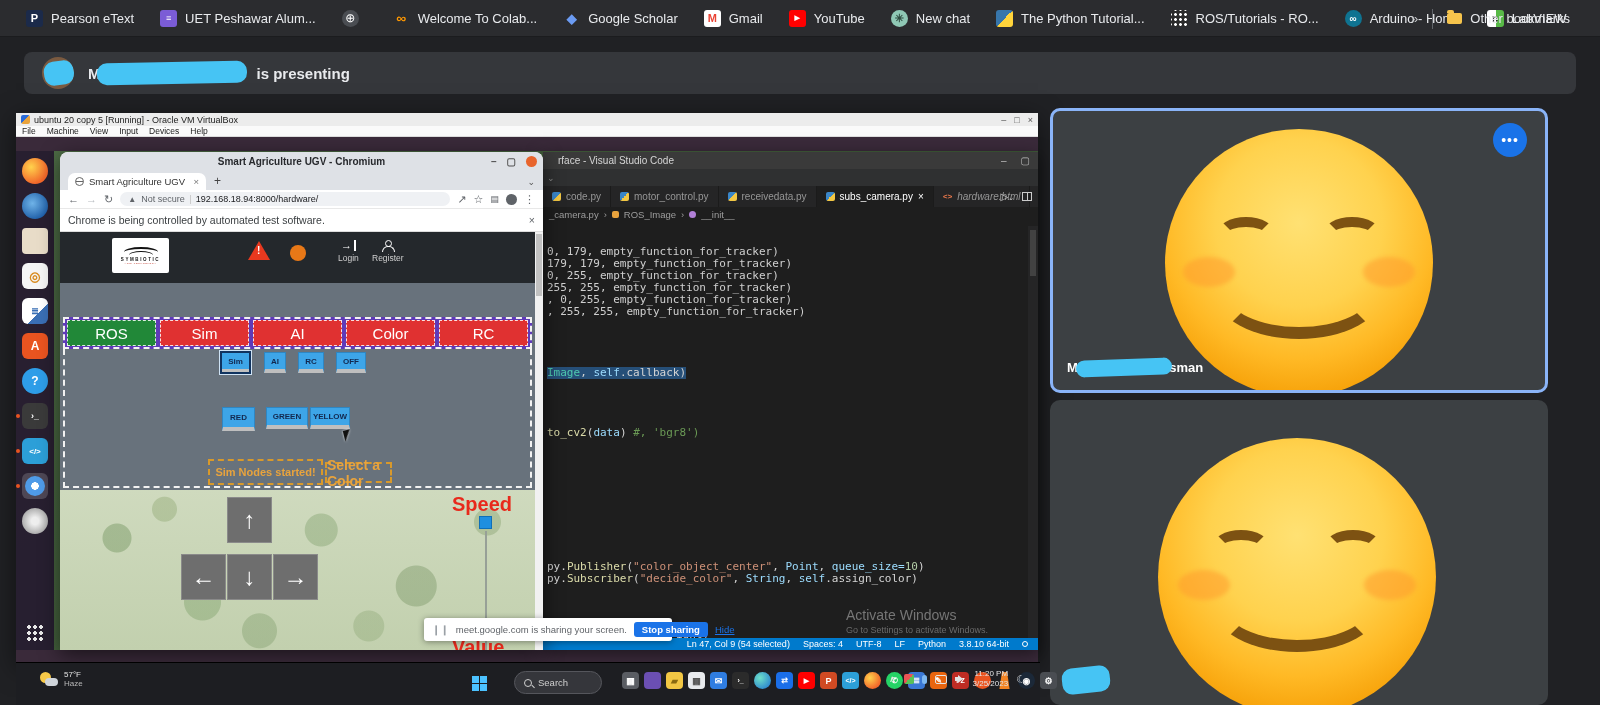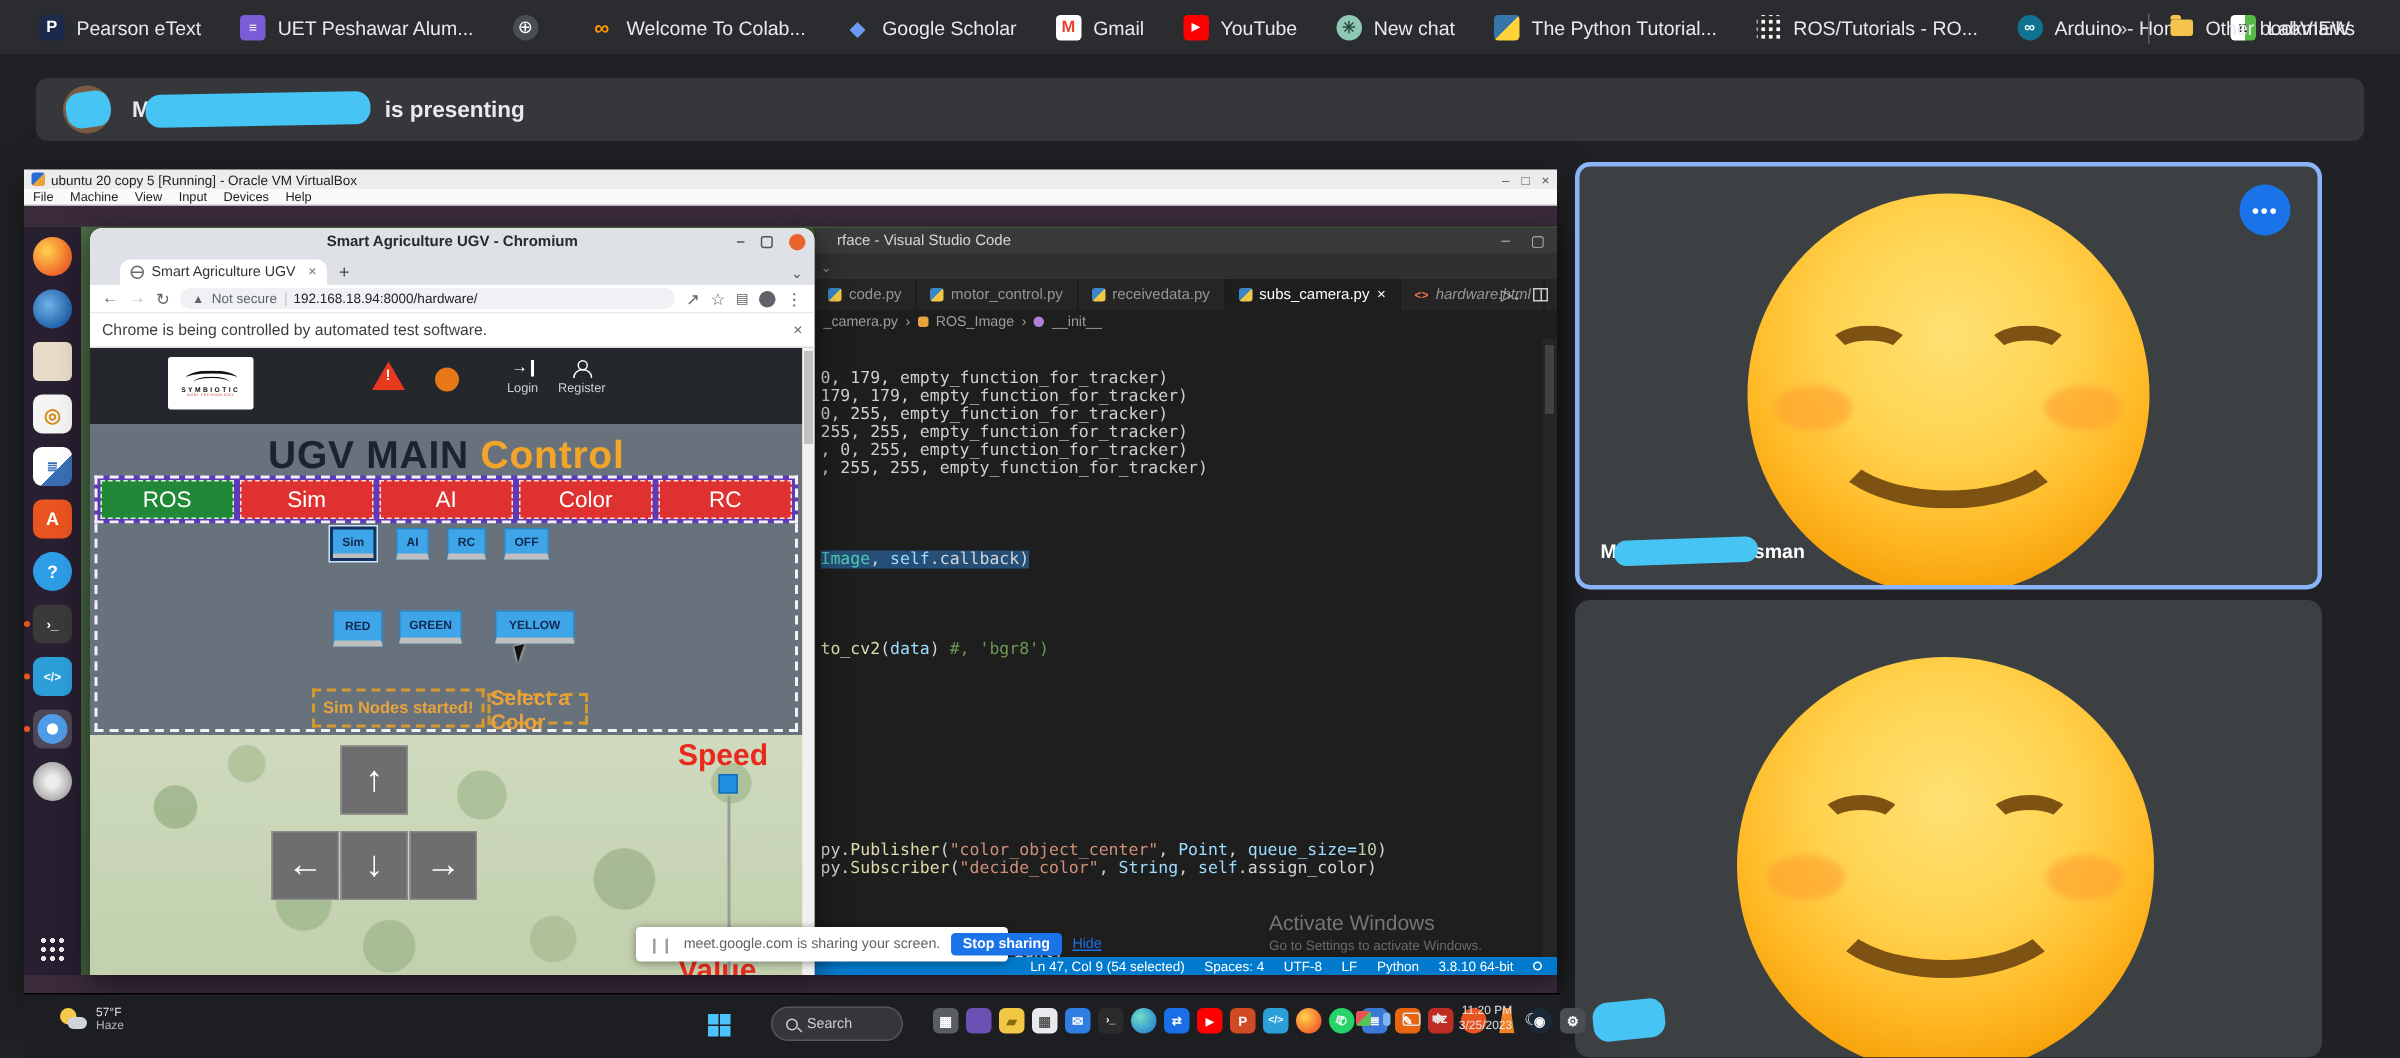--- a/index.html
+++ b/index.html
@@ -77,21 +77,21 @@
   .vsc-status { position:absolute; left:0; bottom:0; width:495px; height:12px; background:#007acc; color:#fff;
     font-size:9px; display:flex; align-items:center; justify-content:flex-end; gap:13px; padding-right:10px; }
 
   
   .chr { left:60px; top:152px; width:483px; height:498px; z-index:4; box-shadow:0 5px 20px rgba(0,0,0,.55);
     border-radius:8px 8px 0 0; overflow:hidden; background:#fff; }
   .chr-title { height:18px; background:#dee1e6; position:relative; display:flex; align-items:center; justify-content:center;
     font-size:10px; font-weight:bold; color:#27292d; border-radius:8px 8px 0 0; }
   .chr-title .win { position:absolute; right:6px; display:flex; align-items:center; gap:10px; color:#555; font-size:10px; }
   .chr-close { width:11px; height:11px; border-radius:50%; background:#e8642c; }
-  .chr-tabs { height:20px; background:#dee1e6; display:flex; align-items:flex-end; padding-left:20px; position:relative; }
+  .chr-tabs { height:20px; background:#dee1e6; display:flex; align-items:flex-end; padding-left:8px; position:relative; }
   .chr-tab { width:138px; height:17px; background:#fff; border-radius:7px 7px 0 0; display:flex; align-items:center;
     gap:5px; padding:0 7px; font-size:9.5px; color:#333; }
   .globe { width:9px; height:9px; border-radius:50%; border:1px solid #666; position:relative; flex:0 0 auto; }
   .globe:before { content:""; position:absolute; left:0; right:0; top:3px; height:1px; background:#666; }
   .chr-toolbar { height:19px; background:#fff; display:flex; align-items:center; gap:7px; padding:0 8px; border-bottom:1px solid #e8e8e8; }
   .navg { color:#5f6368; font-size:11px; }
   .omni { flex:1; height:14px; background:#eff1f4; border-radius:7px; display:flex; align-items:center; gap:5px;
     padding:0 8px; font-size:9px; color:#202124; }
   .omni .warn { color:#5f6368; font-size:8px; }
   .omni .nsec { color:#5f6368; }
@@ -461,39 +461,35 @@
           <span class="login-ico">→</span>
           <span>Login</span>
         </div>
         <div class="hdr-item" style="left:312px;">
           <span class="person"></span>
           <span>Register</span>
         </div>
       </div>
 
       <div class="ugv-panel">
-        <div class="ugv-title">
-          <span>UGV MAIN</span>
-          <span class="accent">Control</span>
-        </div>
         <div class="nav-row">
           <div class="nav-cell nav-green">ROS</div>
           <div class="nav-cell nav-red">Sim</div>
           <div class="nav-cell nav-red">AI</div>
           <div class="nav-cell nav-red">Color</div>
           <div class="nav-cell nav-red">RC</div>
         </div>
         <div class="ctl-area">
           <div class="btn3d pressed" style="left:156px;top:3px;width:29px;height:21px;">Sim</div>
           <div class="btn3d" style="left:199px;top:3px;width:22px;height:21px;">AI</div>
           <div class="btn3d" style="left:233px;top:3px;width:26px;height:21px;">RC</div>
           <div class="btn3d" style="left:271px;top:3px;width:30px;height:21px;">OFF</div>
           <div class="btn3d" style="left:157px;top:58px;width:33px;height:24px;">RED</div>
           <div class="btn3d" style="left:201px;top:58px;width:42px;height:22px;">GREEN</div>
-          <div class="btn3d" style="left:265px;top:58px;width:53px;height:22px;">YELLOW</div>
+          <div class="btn3d" style="left:245px;top:58px;width:40px;height:22px;">YELLOW</div>
           <div class="dash-box" style="left:143px;top:110px;width:115px;height:26px;font-size:11px;">Sim Nodes started!</div>
           <div class="dash-box" style="left:260px;top:113px;width:67px;height:21px;font-size:14px;">Select a Color</div>
         </div>
       </div>
 
       <div class="plants">
         <div class="arrow-btn" style="left:167px;top:7px;">
             <span>↑</span>
           </div>
         <div class="arrow-btn" style="left:121px;top:64px;">

